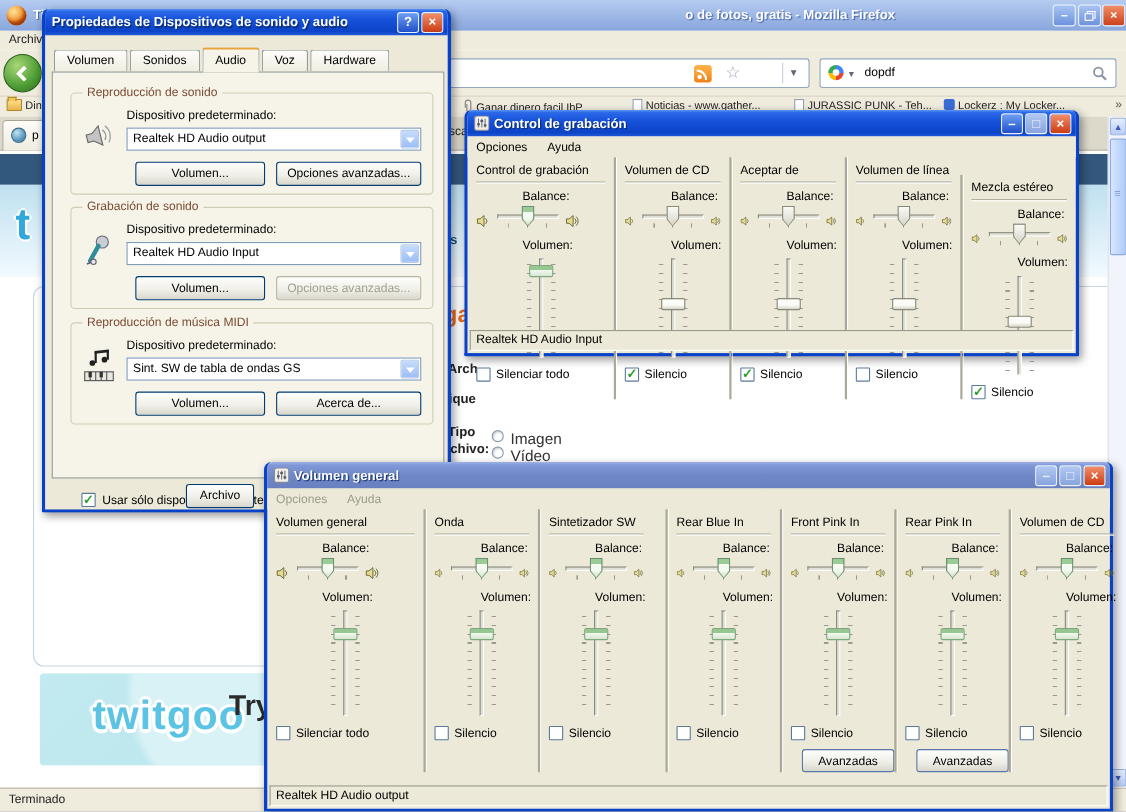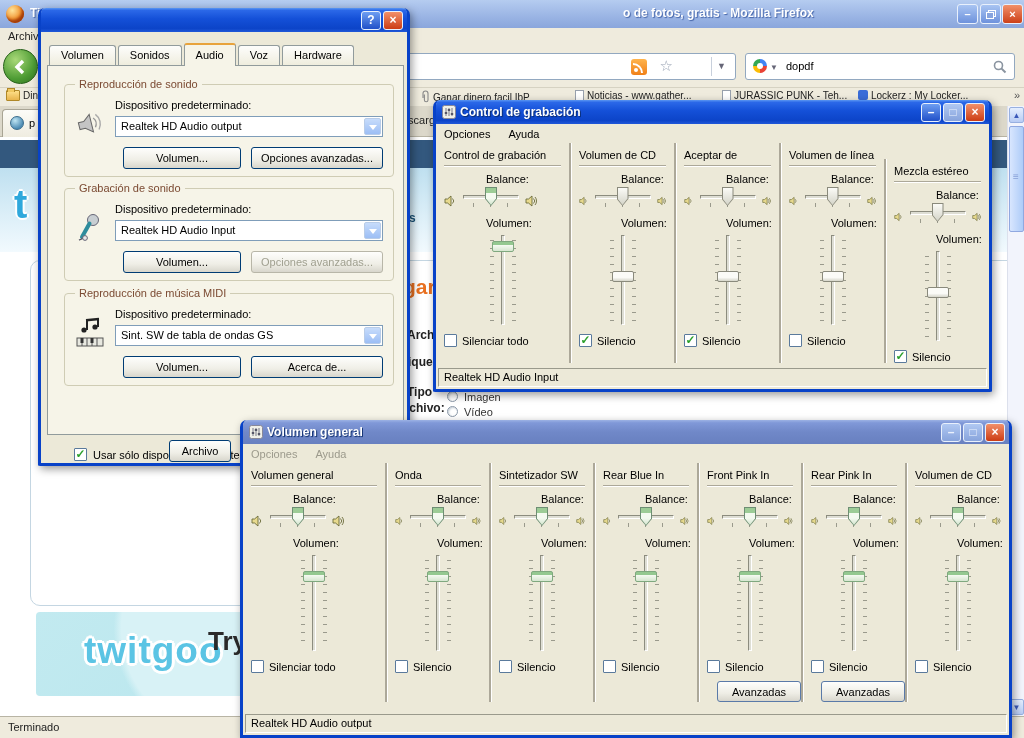--- a/index.html
+++ b/index.html
@@ -58,21 +58,21 @@
   .page-band-dark { position:absolute; left:0; top:140px; width:1024px; height:28px; background:#33587E; }
   .page-band-light { position:absolute; left:0; top:168px; width:1024px; height:84px; background:linear-gradient(#BFE0F0,#F2FAFE); }
   .page-body { position:absolute; left:0; top:252px; width:1024px; height:464px; background:#fff; }
   .page-box { position:absolute; left:30px; top:260px; width:990px; height:346px; background:#fff; border:1px solid #C4D6E2; border-radius:10px; }
   .logo-t { position:absolute; left:14px; top:182px; font-size:40px; font-weight:bold; color:#2FA8DC;
     text-shadow:-2px 0 0 #fff, 2px 0 0 #fff, 0 -2px 0 #fff, 0 2px 0 #fff; }
   .frag { position:absolute; font-weight:bold; color:#222; white-space:nowrap; }
   .frag-heading { color:#E87020; font-size:21px; }
   .frag-videos { color:#1A5276; font-size:12px; }
   .radio { position:absolute; width:11px; height:11px; border-radius:50%; background:#fff; border:1px solid #8A98A8; box-shadow:inset 1px 1px 2px #c8d0d8; }
-  .radio-label { position:absolute; font-size:11px; color:#333; font-weight:normal; }
+  .radio-label { position:absolute; font-size:14px; color:#333; font-weight:normal; }
   .banner { position:absolute; left:36px; top:612px; width:976px; height:84px; border-radius:4px;
     background:radial-gradient(circle at 20% 20%, #D8F2F6 0 14%, transparent 15%),
                radial-gradient(circle at 45% 80%, #D2F0F4 0 10%, transparent 11%),
                radial-gradient(circle at 70% 30%, #D8F2F6 0 12%, transparent 13%),
                linear-gradient(135deg,#C2EAF0,#A6DEE8); }
   .banner-logo { position:absolute; left:48px; top:18px; font-size:37px; font-weight:bold; letter-spacing:1px; color:#5BC4E4;
     text-shadow:-3px 0 0 #fff, 3px 0 0 #fff, 0 -3px 0 #fff, 0 3px 0 #fff, -2px -2px 0 #fff, 2px 2px 0 #fff, -2px 2px 0 #fff, 2px -2px 0 #fff; }
   .banner-try { position:absolute; left:172px; top:14px; font-size:26px; font-weight:bold; color:#2A2A2A; }
   .ff-statusbar { position:absolute; left:0; top:716px; width:1024px; height:22px; background:#EFEBDD; border-top:1px solid #B8B4A4; }
   .status-text { position:absolute; left:8px; top:4px; color:#222; }
@@ -149,21 +149,21 @@
   .combo-btn { position:absolute; right:1px; top:1px; width:17px; height:17px; border-radius:2px;
     background:linear-gradient(#C7DCFB,#9CBEF5); border:1px solid #B8CCE8; }
   .combo-btn::after { content:""; position:absolute; left:4px; top:6px; border:4px solid transparent; border-top:5px solid #fff; }
   .xp-btn { position:absolute; height:22px; font-size:11px; color:#000; border:1px solid #003C74; border-radius:3px;
     background:linear-gradient(#FEFEFC,#EFEEE6 60%,#D8D6CC); text-align:center; line-height:20px; }
   .xp-btn.disabled { color:#A0A090; border-color:#B8B6A8; }
   .dlg-check { position:absolute; left:26px; top:382px; display:flex; gap:6px; align-items:center; font-size:11px; }
   .ok-row { position:absolute; left:128px; top:432px; }
 
   
-  #recwin { left:433px; top:100px; width:559px; height:292px; }
+  #recwin { left:422px; top:100px; width:559px; height:224px; }
   #maswin { left:240px; top:420px; width:772px; height:318px; border-radius:7px 7px 0 0; }
 </style>
 </head>
 <body>
 
 <div id="screen">
 
   <div class="ff-titlebar">
     <div class="ff-icon"></div>
     <span class="ff-title-frag" style="left:30px">Ti</span>
@@ -244,20 +244,21 @@
     <span class="status-text">Terminado</span>
   </div>
   <div class="scrollbar">
     <div class="sb-btn" style="top:1px">▲</div>
     <div class="sb-thumb"></div>
     <div class="sb-btn" style="bottom:1px">▼</div>
   </div>
 
   <div id="props" class="xpwin">
     <div class="tbar">
+      <span class="tbar-title">Propiedades de Dispositivos de sonido y audio</span>
       <span class="tbar-btns">
         <span class="tb-btn blue">?</span>
         <span class="tb-btn red">×</span>
       </span>
     </div>
     <div class="dlg-tabs">
       <span class="dlg-tab">Volumen</span>
       <span class="dlg-tab">Sonidos</span>
       <span class="dlg-tab sel">Audio</span>
       <span class="dlg-tab">Voz</span>
@@ -648,21 +649,21 @@
         <div class="v-thumb" style="top: 15px;"></div>
       </div>
       <div class="v-ticks" style="height: 88px;"></div>
     </div>
     <div class="mute-row">
       <span class="cb"></span>
       <span class="cb-label">Silencio</span>
     </div>
 
   </div>
-        <div class="mix-col sep act" style="width: 104px;">
+        <div class="mix-col sep act" style="width: 104px; margin-left: 12px;">
     <div class="mix-head">Rear Blue In</div>
     <div class="mix-rule"></div>
     <div class="mix-label t-balance">Balance:</div>
     <div class="balance-row">
       <svg width="13" height="14" viewBox="0 0 13 14">
         <path d="M1 5h2.5L7 2v10L3.5 9H1z" fill="#E8DA8E" stroke="#6B6B3A" stroke-width="0.9"></path>
         <path d="M8.5 4.5a3.5 3.5 0 0 1 0 5" fill="none" stroke="#6B6B3A" stroke-width="0.9"></path>
       </svg>
       <div class="h-wrap">
         <div class="h-track"></div>

